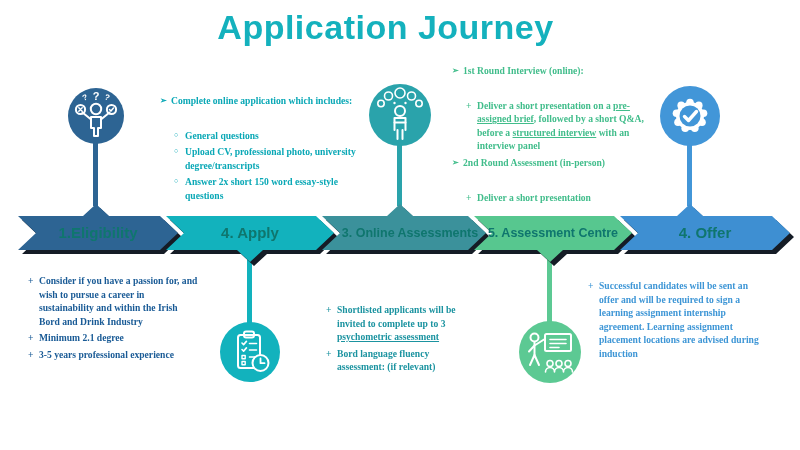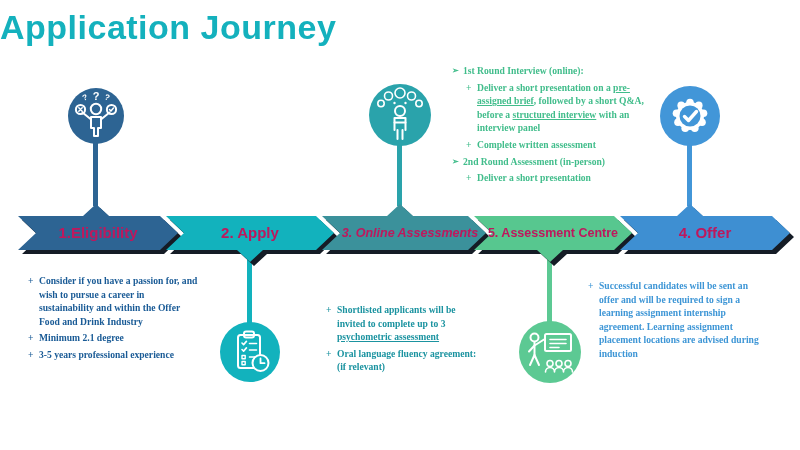--- a/index.html
+++ b/index.html
@@ -1,35 +1,35 @@
 <!DOCTYPE html>
 <html><head>
 <meta charset="utf-8">
 <style>
   html,body{margin:0;padding:0;}
   .canvas{
     position:relative;width:800px;height:450px;background:#ffffff;overflow:hidden;
     font-family:"Liberation Sans",sans-serif;
   }
   .title{
-    position:absolute;top:8px;left:0;width:771px;text-align:left;
+    position:absolute;top:8px;left:0;width:771px;text-align:center;
     font-size:34px;font-weight:800;color:#14b1bd;letter-spacing:.5px;margin:0;
   }
   
   .seg{position:absolute;top:204px;height:58px;filter:drop-shadow(4px 4px 0 #151c26);}
   .seg .shape{position:absolute;left:0;top:0;width:100%;height:100%;}
   .seg .lbl{position:absolute;top:12px;height:34px;line-height:34px;width:100%;
-    text-align:center;color:#be185d;font-weight:700;font-size:15px;white-space:nowrap;}
+    text-align:center;color:#0f766e;font-weight:700;font-size:15px;white-space:nowrap;}
   .seg1{left:18px;width:160px;}
   .seg1 .shape{background:#2d6493;clip-path:polygon(0px 12px,65px 12px,78px 0px,91px 12px,142px 12px,160px 29px,142px 46px,0px 46px,18px 29px);}
   .seg2{left:166px;width:168px;}
   .seg2 .shape{background:#12b2bd;clip-path:polygon(0px 12px,150px 12px,168px 29px,150px 46px,97px 46px,84px 58px,71px 46px,0px 46px,18px 29px);}
   .seg3{left:322px;width:164px;}
   .seg3 .shape{background:#3b919b;clip-path:polygon(0px 12px,65px 12px,78px 0px,91px 12px,146px 12px,164px 29px,146px 46px,0px 46px,18px 29px);}
-  .seg3 .lbl{font-size:12.5px;padding-left:6px;font-style:italic;}
+  .seg3 .lbl{font-size:12.5px;padding-left:6px;}
   .seg4{left:474px;width:158px;}
   .seg4 .shape{background:#57c78f;clip-path:polygon(0px 12px,140px 12px,158px 29px,140px 46px,89px 46px,76px 58px,63px 46px,0px 46px,18px 29px);}
   .seg4 .lbl{font-size:12.5px;}
   .seg5{left:620px;width:170px;}
   .seg5 .shape{background:#3e8fd2;clip-path:polygon(0px 12px,57px 12px,70px 0px,83px 12px,152px 12px,170px 29px,152px 46px,0px 46px,18px 29px);}
   
   .conn{position:absolute;width:5px;}
   .c1{left:93px;top:142px;height:64px;background:#2d6493;}
   .c2{left:247px;top:260px;height:64px;background:#12b2bd;}
   .c3{left:397px;top:144px;height:62px;background:#2aa3ab;}
@@ -40,21 +40,21 @@
   .i1{left:68px;top:88px;width:56px;height:56px;background:#2d6493;}
   .i2{left:220px;top:322px;width:60px;height:60px;background:#12b2bd;}
   .i3{left:369px;top:84px;width:62px;height:62px;background:#2aa3ab;}
   .i4{left:519px;top:321px;width:62px;height:62px;background:#5cc993;}
   .i5{left:660px;top:86px;width:60px;height:60px;background:#4296d8;}
   
   .notes{position:absolute;font-weight:700;font-size:9.6px;line-height:1.42;}
   .notes ul{list-style:none;margin:0;padding:0;font-family:Liberation Serif, serif;}
   .notes li{position:relative;padding-left:11px;margin:0 0 3px 0;}
   .notes li::before{position:absolute;left:0;top:0;}
-  .notes ul ul{margin:3px 0 3px 3px;}
+  .notes ul ul{margin:21px 0 3px 3px;}
   ul.plus > li::before{content:"+";}
   ul.arrow > li::before{content:"\27A2";font-size:8px;top:1px;}
   ul.circ > li::before{content:"\25CB";font-size:7px;top:2px;}
   .u{text-decoration:underline;}
   .s1notes{left:28px;top:274px;width:170px;color:#1a5b96;}
   .s2notes{left:160px;top:94px;width:212px;color:#0aa8b6;}
   .s3notes{left:326px;top:303px;width:152px;color:#1b93a0;}
   .s4notes{left:452px;top:64px;width:196px;color:#41bd8b;}
   .s5notes{left:588px;top:279px;width:180px;color:#3e96d6;}
   svg{display:block;}
@@ -71,21 +71,21 @@
   <div class="conn c3"></div>
   <div class="conn c4"></div>
   <div class="conn c5"></div>
 
   <div class="seg seg1">
     <div class="shape"></div>
     <div class="lbl">1.Eligibility</div>
   </div>
   <div class="seg seg2">
     <div class="shape"></div>
-    <div class="lbl">2. Apply</div>
+    <div class="lbl">4. Apply</div>
   </div>
   <div class="seg seg3">
     <div class="shape"></div>
     <div class="lbl">3. Online Assessments</div>
   </div>
   <div class="seg seg4">
     <div class="shape"></div>
     <div class="lbl">5. Assessment Centre</div>
   </div>
   <div class="seg seg5">
@@ -167,45 +167,56 @@
           <circle cx="21.2" cy="19.4" r="3.8"></circle>
         <circle cx="30" cy="30" r="14"></circle>
       </g>
       <circle cx="30" cy="30" r="10.5" fill="#4296d8"></circle>
       <path d="M24.5 30.5 l4 4 l8-9" stroke="#fff" stroke-width="3.4" stroke-linecap="round" stroke-linejoin="round" fill="none"></path>
     </svg>
   </div>
 
   <div class="notes s1notes">
     <ul class="plus">
-      <li>Consider if you have a passion for, and wish to pursue a career in sustainability and within the Offer Food and Drink Industry</li>
+      <li>Consider if you have a passion for, and wish to pursue a career in sustainability and within the Irish Bord and Drink Industry</li>
       <li>Minimum 2.1 degree</li>
       <li>3-5 years professional experience</li>
     </ul>
   </div>
 
+  <div class="notes s2notes">
+    <ul class="arrow">
+      <li>
+        <span>Complete online application which includes:</span>
+        <ul class="circ">
+          <li>General questions</li>
+          <li>Upload CV, professional photo, university degree/transcripts</li>
+          <li>Answer 2x short 150 word essay-style questions</li>
+        </ul>
+      </li>
+    </ul>
+  </div>
 
   <div class="notes s3notes">
     <ul class="plus">
       <li>
         <span>Shortlisted applicants will be invited to complete up to 3 </span><span class="u">psychometric assessment</span>
       </li>
-      <li>Oral language fluency agreement: (if relevant)</li>
+      <li>Bord language fluency assessment: (if relevant)</li>
     </ul>
   </div>
 
   <div class="notes s4notes">
     <ul class="arrow">
       <li>
         <span>1st Round Interview (online):</span>
         <ul class="plus">
           <li>
             <span>Deliver a short presentation on a </span><span class="u">pre-assigned brief</span><span>, followed by a short Q&amp;A, before a </span><span class="u">structured interview</span><span> with an interview panel</span>
           </li>
-          <li>Complete written assessment</li>
         </ul>
       </li>
       <li>
         <span>2nd Round Assessment (in-person)</span>
         <ul class="plus">
           <li>Deliver a short presentation</li>
         </ul>
       </li>
     </ul>
   </div>

